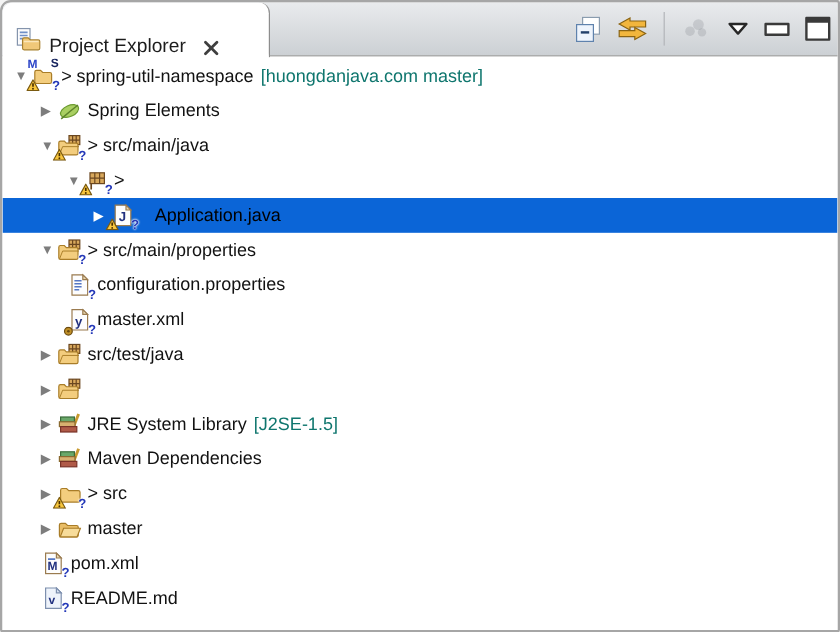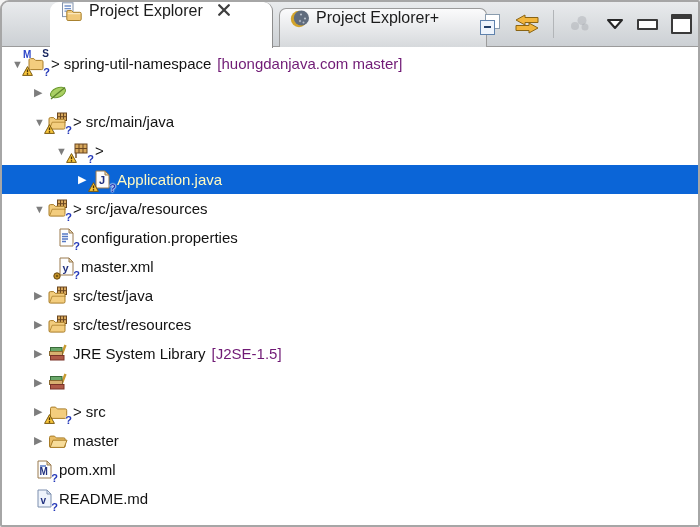--- a/index.html
+++ b/index.html
@@ -1,21 +1,21 @@
 <!DOCTYPE html>
 <html><head>
 <meta charset="utf-8">
 <style>
   html,body{margin:0;padding:0;background:#f4f4f4;font-family:"Liberation Sans",sans-serif;}
   .window{position:relative;width:700px;height:527px;box-sizing:border-box;background:#fff;
           border:2px solid #a6a6a6;border-radius:9px 2px 2px 2px;overflow:hidden;}
   
   .tabbar{position:relative;height:45px;background:linear-gradient(#e9ebed,#ccd0d4);
           border-bottom:1px solid #9b9b9b;box-sizing:border-box;}
-  .tab{position:absolute;display:flex;align-items:flex-start;box-sizing:border-box;cursor:default;margin-left:48px;}
+  .tab{position:absolute;display:flex;align-items:flex-end;box-sizing:border-box;cursor:default;}
   .tab-active{left:0;top:0;width:223px;height:46px;background:#fff;border:1px solid #8d8d8d;
               border-bottom:none;border-left:none;border-top:none;border-radius:9px 9px 0 0;z-index:2;padding-left:10px;}
   .tab-inactive{left:229px;top:6px;width:208px;height:39px;background:linear-gradient(#fbfbfc,#d6d9dc);
               border:1px solid #9b9b9b;border-bottom:none;border-radius:7px 7px 0 0;padding-left:9px;}
   .tab-label{font-size:16px;color:#1c1c1c;margin-left:7px;white-space:nowrap;}
   .tab-close{margin-left:13px;width:16px;height:16px;display:inline-flex;align-items:center;justify-content:center;}
   .toolbar{position:absolute;right:6px;top:0;height:44px;display:flex;align-items:center;gap:13px;z-index:3;}
   .tbtn{display:inline-flex;align-items:center;justify-content:center;}
   .tsep{width:1px;height:28px;background:#b2b5b8;}
   .min-icon{width:17px;height:7px;border:2px solid #3a3a3a;background:#fff;border-radius:1px;}
@@ -28,22 +28,22 @@
   
   .tree{padding-top:2px;background:#fff;height:480px;overflow:hidden;}
   .tree-row{display:flex;align-items:center;height:29px;box-sizing:border-box;white-space:nowrap;}
   .tree-row.selected{background:#0b65d7;}
   .arrow{display:inline-block;width:14px;font-size:11px;color:#7d7d7d;text-align:left;flex:none;}
   .tree-row.selected .arrow{color:#fff;}
   .ticon{position:relative;width:20px;height:20px;flex:none;margin-right:5px;display:inline-flex;
          align-items:center;justify-content:center;}
   .label,.prefix{font-size:15px;color:#121212;}
   .prefix{margin-right:4px;}
-  .tree-row.selected .label,.tree-row.selected .prefix{color:#fef9c3;}
-  .suffix{font-size:15px;color:#701a75;margin-left:6px;}
+  .tree-row.selected .label,.tree-row.selected .prefix{color:#000000;margin-left:12px;}
+  .suffix{font-size:15px;color:#0f766e;margin-left:6px;}
   .ov{position:absolute;line-height:0;}
   .ov svg{display:block;}
   .ov-warning{left:-4px;bottom:-2px;}
   .ov-question{right:-4px;bottom:-4px;font-weight:bold;font-size:11px;line-height:11px;color:#2438b8;
                text-shadow:0 0 2px #fff,0 0 2px #fff,0 0 1px #fff;}
   .ov-gear{left:-3px;bottom:-3px;}
   .ov-maven{left:-3px;top:-4px;font-weight:bold;font-size:10px;line-height:10px;color:#2f47c8;
             text-shadow:0 0 2px #fff,0 0 2px #fff;}
   .ov-spring-s{right:-3px;top:-5px;font-weight:bold;font-size:10px;line-height:10px;color:#17255f;
             text-shadow:0 0 2px #fff,0 0 2px #fff;}
@@ -67,33 +67,20 @@
         </svg>
       </span>
       <span class="tab-label">Project Explorer</span>
       <span class="tab-close">
         <svg width="14" height="14" viewBox="0 0 14 14">
           <path d="M2.2,2.2 L11.8,11.8 M11.8,2.2 L2.2,11.8" stroke="#3f3f3f" stroke-width="2.3" stroke-linecap="round" fill="none"></path>
         </svg>
       </span>
     </div>
 
-    <div class="tab tab-inactive">
-      <span>
-        <svg width="20" height="20" viewBox="0 0 20 20">
-          <circle cx="10" cy="10" r="8.2" fill="#d2a42c"></circle>
-          <circle cx="12.4" cy="9" r="7.6" fill="#5f6b7d"></circle>
-          <circle cx="12" cy="5.5" r="1.1" fill="#c8d0da" opacity="0.85"></circle>
-          <circle cx="16" cy="9.5" r="1.1" fill="#c8d0da" opacity="0.85"></circle>
-          <circle cx="11" cy="12" r="1.2" fill="#aab4c0" opacity="0.85"></circle>
-          <circle cx="14.5" cy="13.5" r="1" fill="#c8d0da" opacity="0.8"></circle>
-        </svg>
-      </span>
-      <span class="tab-label">Project Explorer+</span>
-    </div>
 
     <div class="toolbar">
       <span class="tbtn collapse-wrap">
         <span class="collapse-back"></span>
         <span class="collapse-front"></span>
       </span>
       <span class="tbtn">
         <svg width="26" height="20" viewBox="0 0 26 20">
           <polygon points="24,3.5 11,3.5 11,1 2,6 11,11 11,8.5 24,8.5" fill="#f2b63d" stroke="#8a6414" stroke-width="1"></polygon>
           <polygon points="2,11.5 15,11.5 15,9 24,14 15,19 15,16.5 2,16.5" fill="#f2b63d" stroke="#8a6414" stroke-width="1"></polygon>
@@ -144,20 +131,21 @@
         <span class="suffix">[huongdanjava.com master]</span>
       </div>
       <div class="tree-row" style="padding-left: 32px;">
         <span class="arrow">▶</span>
         <span class="ticon">
           <svg width="20" height="18" viewBox="0 0 20 18">
             <ellipse cx="10" cy="8.5" rx="8" ry="4.6" transform="rotate(-24 10 8.5)" fill="#a9cf62" stroke="#6b9a30"></ellipse>
             <path d="M3,15 Q10,9 17,3.5" stroke="#5d832b" stroke-width="1.3" fill="none"></path>
           </svg>
         </span>
+        <span class="label">Spring Elements</span>
       </div>
       <div class="tree-row" style="padding-left: 32px;">
         <span class="arrow">▼</span>
         <span class="ticon">
           <svg width="20" height="19" viewBox="0 0 20 19">
             <rect x="9.5" y="1" width="9" height="7.5" fill="#d8a85c" stroke="#6b4720"></rect>
             <line x1="12.5" y1="1" x2="12.5" y2="8.5" stroke="#6b4720"></line>
             <line x1="15.5" y1="1" x2="15.5" y2="8.5" stroke="#6b4720"></line>
             <line x1="9.5" y1="4.7" x2="18.5" y2="4.7" stroke="#6b4720"></line>
             <path d="M1,7 q0,-1.4 1.4,-1.4 h3.2 l1.7,1.7 h8.3 q1.4,0 1.4,1.4 v7 q0,1.4 -1.4,1.4 h-13.2 q-1.4,0 -1.4,-1.4 z" fill="#f3cd7e" stroke="#a97d28"></path>
@@ -222,21 +210,21 @@
             <rect x="9.5" y="1" width="9" height="7.5" fill="#d8a85c" stroke="#6b4720"></rect>
             <line x1="12.5" y1="1" x2="12.5" y2="8.5" stroke="#6b4720"></line>
             <line x1="15.5" y1="1" x2="15.5" y2="8.5" stroke="#6b4720"></line>
             <line x1="9.5" y1="4.7" x2="18.5" y2="4.7" stroke="#6b4720"></line>
             <path d="M1,7 q0,-1.4 1.4,-1.4 h3.2 l1.7,1.7 h8.3 q1.4,0 1.4,1.4 v7 q0,1.4 -1.4,1.4 h-13.2 q-1.4,0 -1.4,-1.4 z" fill="#f3cd7e" stroke="#a97d28"></path>
             <path d="M1.6,16.8 l2.6,-6.6 h13.6" stroke="#a97d28" fill="none" stroke-width="0.8"></path>
           </svg>
           <span class="ov ov-question">?</span>
         </span>
         <span class="prefix">&gt;</span>
-        <span class="label">src/java/resources</span>
+        <span class="label">src/main/properties</span>
       </div>
       <div class="tree-row" style="padding-left: 54px;">
         <span class="ticon">
           <svg width="18" height="19" viewBox="0 0 18 19">
             <path d="M3,1 h9 l4,4 v13 h-13 z" fill="#fdfdfd" stroke="#9a7b4f"></path>
             <path d="M12,1 l4,4 h-4 z" fill="#ead9b4" stroke="#9a7b4f"></path>
             <line x1="5" y1="6" x2="11" y2="6" stroke="#5577c4" stroke-width="1.3"></line>
             <line x1="5" y1="8.5" x2="11" y2="8.5" stroke="#5577c4" stroke-width="1.3"></line>
             <line x1="5" y1="11" x2="11" y2="11" stroke="#5577c4" stroke-width="1.3"></line>
             <line x1="5" y1="13.5" x2="9" y2="13.5" stroke="#5577c4" stroke-width="1.3"></line>
@@ -281,21 +269,20 @@
         <span class="ticon">
           <svg width="20" height="19" viewBox="0 0 20 19">
             <rect x="9.5" y="1" width="9" height="7.5" fill="#d8a85c" stroke="#6b4720"></rect>
             <line x1="12.5" y1="1" x2="12.5" y2="8.5" stroke="#6b4720"></line>
             <line x1="15.5" y1="1" x2="15.5" y2="8.5" stroke="#6b4720"></line>
             <line x1="9.5" y1="4.7" x2="18.5" y2="4.7" stroke="#6b4720"></line>
             <path d="M1,7 q0,-1.4 1.4,-1.4 h3.2 l1.7,1.7 h8.3 q1.4,0 1.4,1.4 v7 q0,1.4 -1.4,1.4 h-13.2 q-1.4,0 -1.4,-1.4 z" fill="#f3cd7e" stroke="#a97d28"></path>
             <path d="M1.6,16.8 l2.6,-6.6 h13.6" stroke="#a97d28" fill="none" stroke-width="0.8"></path>
           </svg>
         </span>
-        <span class="label">src/test/resources</span>
       </div>
       <div class="tree-row" style="padding-left: 32px;">
         <span class="arrow">▶</span>
         <span class="ticon">
           <svg width="20" height="19" viewBox="0 0 20 19">
             <path d="M17.5,1 L12,15" stroke="#c89a30" stroke-width="2.4"></path>
             <rect x="2.5" y="3.5" width="11.5" height="4" fill="#6aa86a" stroke="#3a6b3a"></rect>
             <rect x="1.5" y="7.5" width="13" height="4" fill="#d8b070" stroke="#8a6a30"></rect>
             <rect x="2.5" y="11.5" width="13.5" height="4.5" fill="#b05a48" stroke="#7a3328"></rect>
           </svg>
@@ -306,20 +293,21 @@
       <div class="tree-row" style="padding-left: 32px;">
         <span class="arrow">▶</span>
         <span class="ticon">
           <svg width="20" height="19" viewBox="0 0 20 19">
             <path d="M17.5,1 L12,15" stroke="#c89a30" stroke-width="2.4"></path>
             <rect x="2.5" y="3.5" width="11.5" height="4" fill="#6aa86a" stroke="#3a6b3a"></rect>
             <rect x="1.5" y="7.5" width="13" height="4" fill="#d8b070" stroke="#8a6a30"></rect>
             <rect x="2.5" y="11.5" width="13.5" height="4.5" fill="#b05a48" stroke="#7a3328"></rect>
           </svg>
         </span>
+        <span class="label">Maven Dependencies</span>
       </div>
       <div class="tree-row" style="padding-left: 32px;">
         <span class="arrow">▶</span>
         <span class="ticon">
           <svg width="19" height="18" viewBox="0 0 19 18">
             <path d="M1.5,5.5 q0,-1.4 1.4,-1.4 h3.6 l1.8,1.8 h8 q1.4,0 1.4,1.4 v6.7 q0,1.4 -1.4,1.4 h-13.4 q-1.4,0 -1.4,-1.4 z" fill="#f3cd7e" stroke="#a97d28"></path>
           </svg>
           <span class="ov ov-warning">
             <svg width="11" height="10" viewBox="0 0 11 10">
               <path d="M5.5,0.6 L10.4,9.4 L0.6,9.4 Z" fill="#f8c63c" stroke="#7a5a10"></path>

